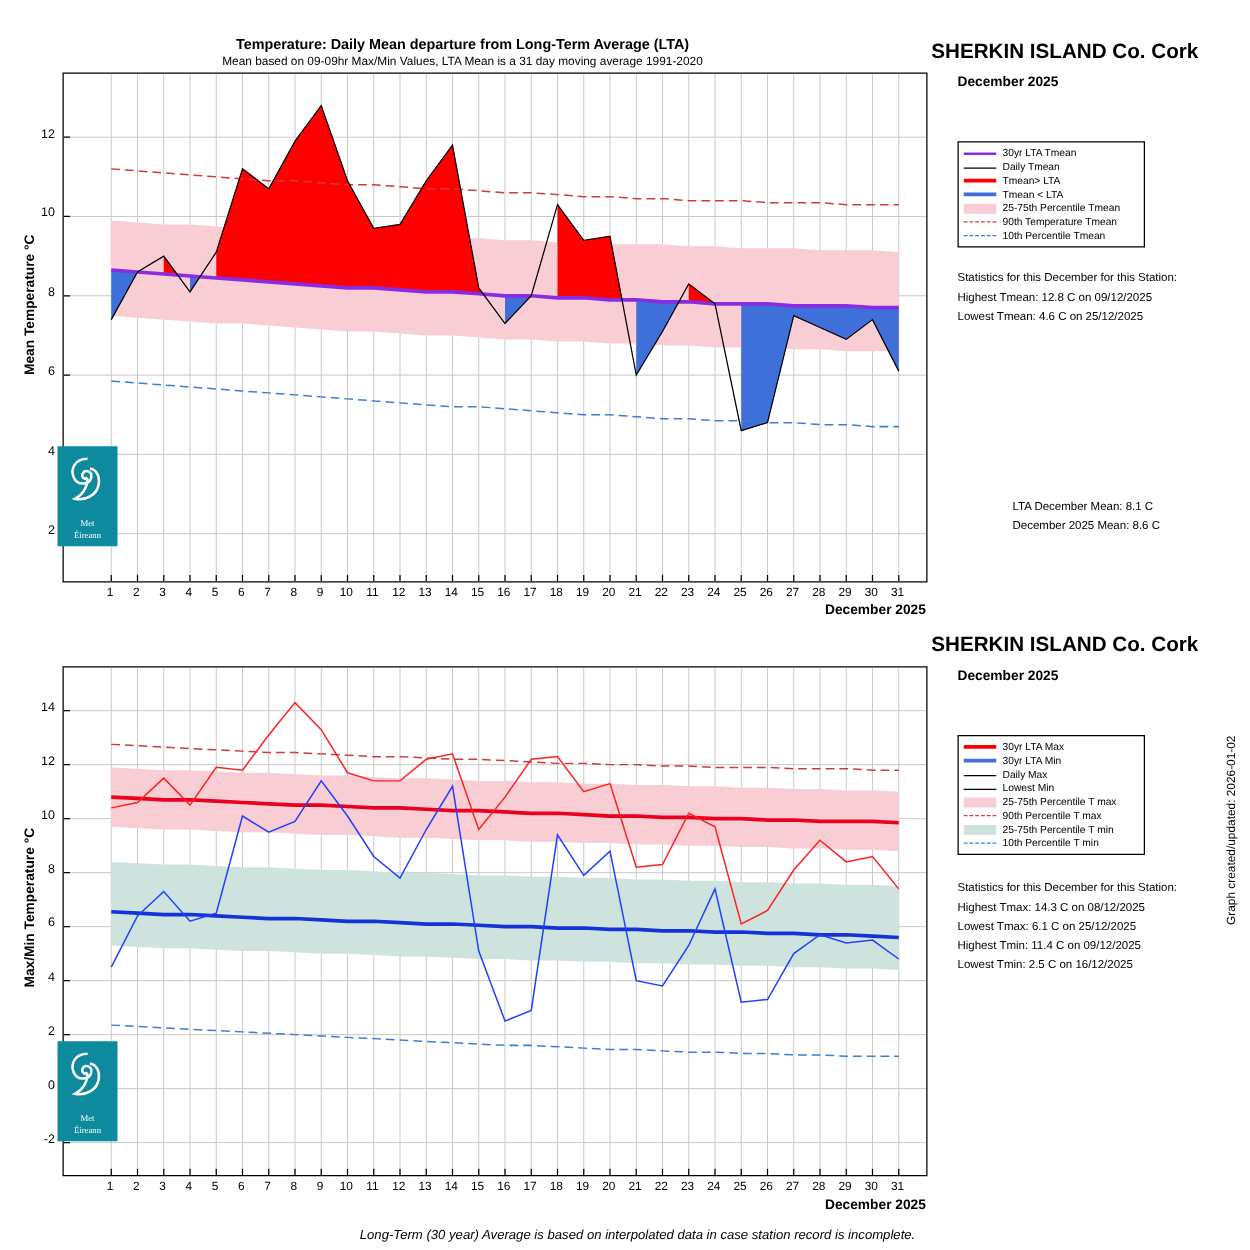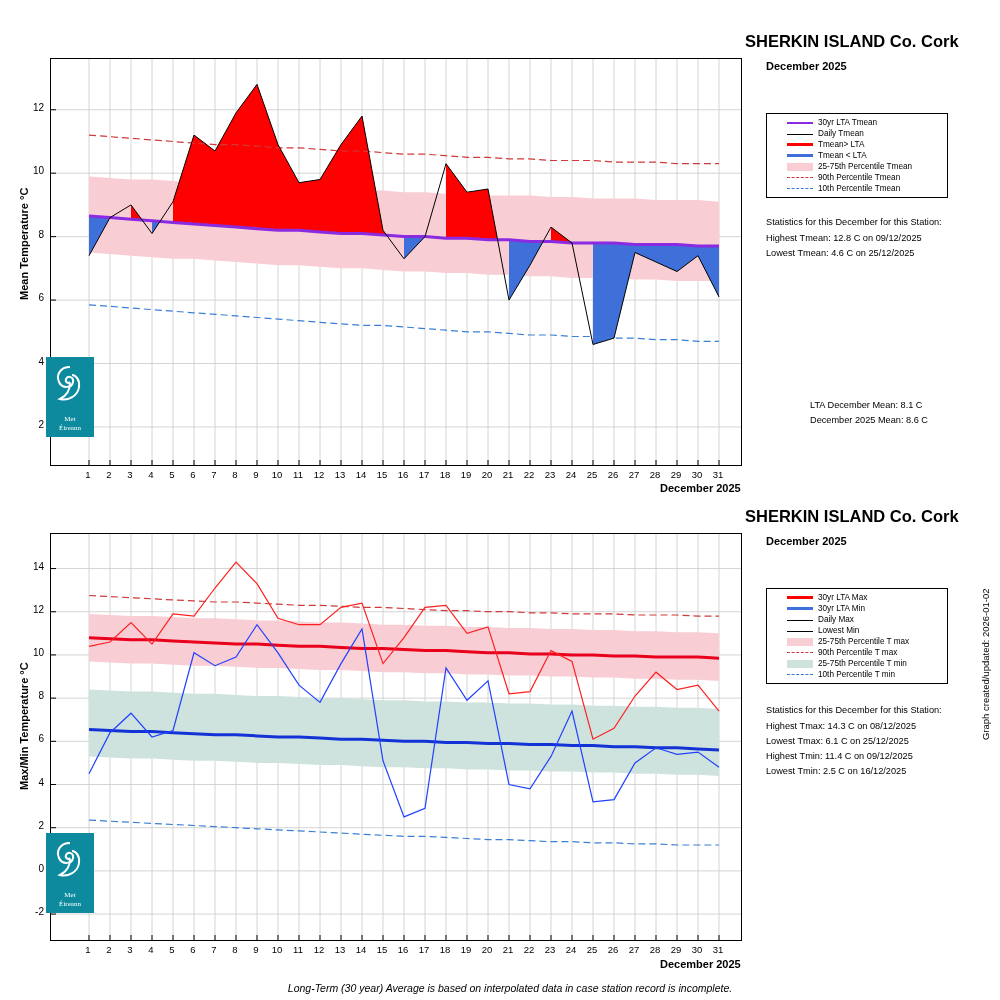--- a/index.html
+++ b/index.html
@@ -14,21 +14,21 @@
   .plot{position:absolute;border:1px solid #000;background:#ffffff;overflow:hidden;}
 
   .ylabel{position:absolute;font-size:11px;font-weight:bold;transform:rotate(-90deg);transform-origin:left top;white-space:nowrap;}
   .ytick{position:absolute;font-size:10px;text-align:right;width:26px;}
   .xtick{position:absolute;font-size:9.5px;text-align:center;width:18px;}
   .xaxis-title{position:absolute;font-size:11px;font-weight:bold;}
 
   .station{position:absolute;font-size:16.5px;font-weight:bold;color:#000;}
   .month{position:absolute;font-size:11px;font-weight:bold;color:#000;}
 
-  .legend{position:absolute;border:1px solid #000;background:#fff;padding:3px 20px;}
+  .legend{position:absolute;border:1px solid #000;background:#fff;padding:3px 4px;}
   .legend-row{display:flex;align-items:center;height:11px;}
   .legend-key{width:26px;height:10px;position:relative;margin-right:5px;flex:0 0 26px;}
   .legend-label{font-size:8.2px;color:#000;white-space:nowrap;}
   .lk-line{position:absolute;left:0;right:0;top:4px;height:2px;}
   .lk-line.thin{height:1px;top:5px;}
   .lk-dash{position:absolute;left:0;right:0;top:4px;height:0;border-top:1px dashed #d03a3a;}
   .lk-dash.blue{border-top:1px dashed #3b7fd4;}
   .lk-band{position:absolute;left:0;right:0;top:1px;height:8px;}
 
   .stats{position:absolute;font-size:9.2px;color:#000;line-height:15px;white-space:nowrap;}
@@ -38,20 +38,22 @@
   .logo .swirl{position:absolute;left:6px;top:6px;width:36px;height:40px;}
   .logo .txt{position:absolute;left:0;right:0;bottom:4px;text-align:center;color:#fff;font-size:7px;line-height:9px;font-family:"Liberation Serif",serif;}
 
   .footer-note{position:absolute;left:10px;width:1000px;text-align:center;font-size:10.5px;font-style:italic;color:#000;}
   .created{position:absolute;font-size:9.5px;transform:rotate(-90deg);transform-origin:left top;white-space:nowrap;color:#000;}
 </style>
 </head>
 <body>
 
 <div class="panel" id="panel-top">
+  <div class="chart-title" style="left:50px;top:30px;width:640px;">Temperature: Daily Mean departure from Long-Term Average (LTA)</div>
+  <div class="chart-subtitle" style="left:50px;top:44px;width:640px;">Mean based on 09-09hr Max/Min Values, LTA Mean is a 31 day moving average 1991-2020</div>
 
   <div class="ylabel" style="left:18px;top:300px;">Mean Temperature °C</div>
 
   <div class="plot" id="plot-top" style="left:50px;top:58px;width:690px;height:406px;">
     <svg id="svg-top" width="690" height="406" viewBox="0 0 690 406" style="position:absolute;left:0;top:0;">
         <line x1="38" y1="0" x2="38" y2="406" stroke="#c9c9c9" stroke-width="0.8"></line>
         <line x1="59" y1="0" x2="59" y2="406" stroke="#c9c9c9" stroke-width="0.8"></line>
         <line x1="80" y1="0" x2="80" y2="406" stroke="#c9c9c9" stroke-width="0.8"></line>
         <line x1="101" y1="0" x2="101" y2="406" stroke="#c9c9c9" stroke-width="0.8"></line>
         <line x1="122" y1="0" x2="122" y2="406" stroke="#c9c9c9" stroke-width="0.8"></line>
@@ -167,21 +169,21 @@
       <div class="legend-row">
         <span class="legend-key">
           <span class="lk-band" style="background:#f9cdd4;"></span>
         </span>
         <span class="legend-label">25-75th Percentile Tmean</span>
       </div>
       <div class="legend-row">
         <span class="legend-key">
           <span class="lk-dash"></span>
         </span>
-        <span class="legend-label">90th Percentile Tmean</span>
+        <span class="legend-label">90th Temperature Tmean</span>
       </div>
       <div class="legend-row">
         <span class="legend-key">
           <span class="lk-dash blue"></span>
         </span>
         <span class="legend-label">10th Percentile Tmean</span>
       </div>
     </div>
 
   <div class="stats" style="left:766px;top:215px;">

